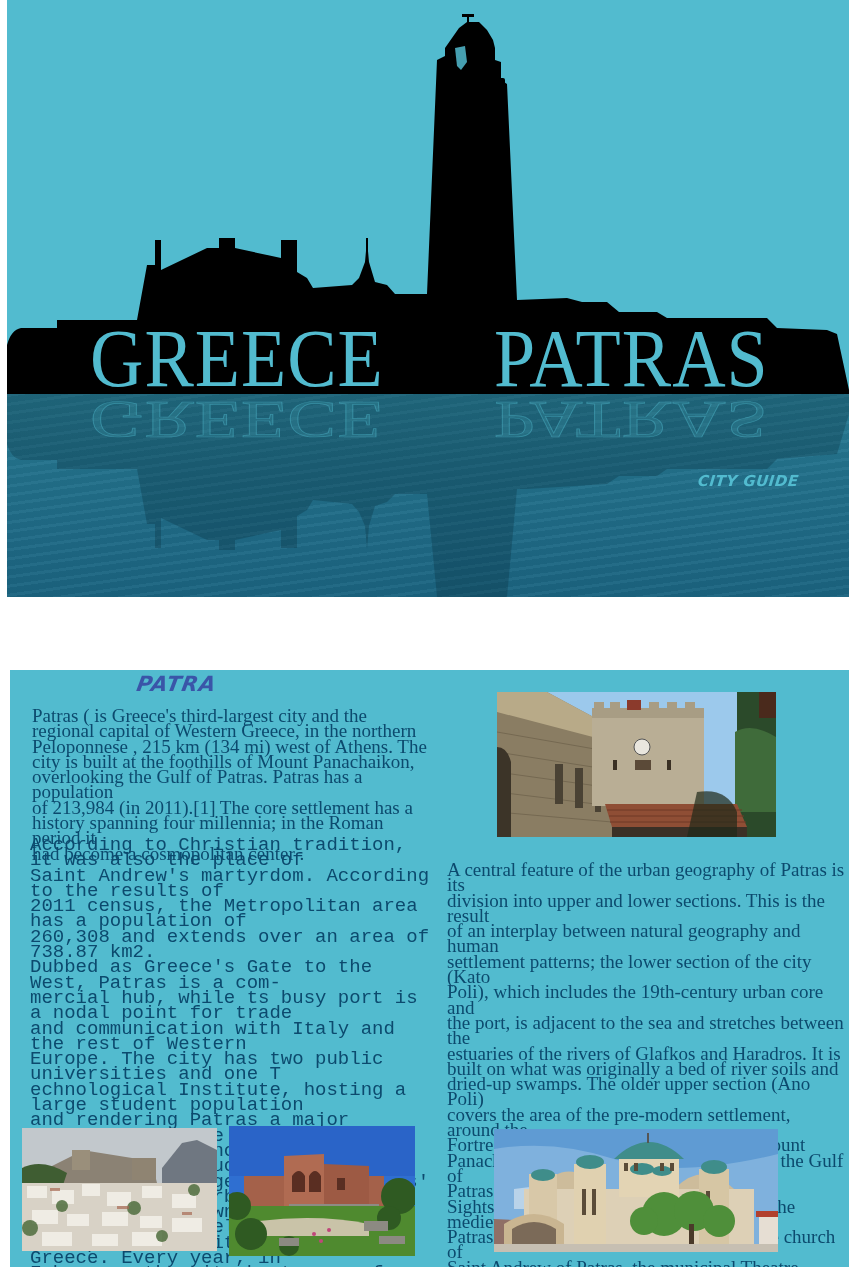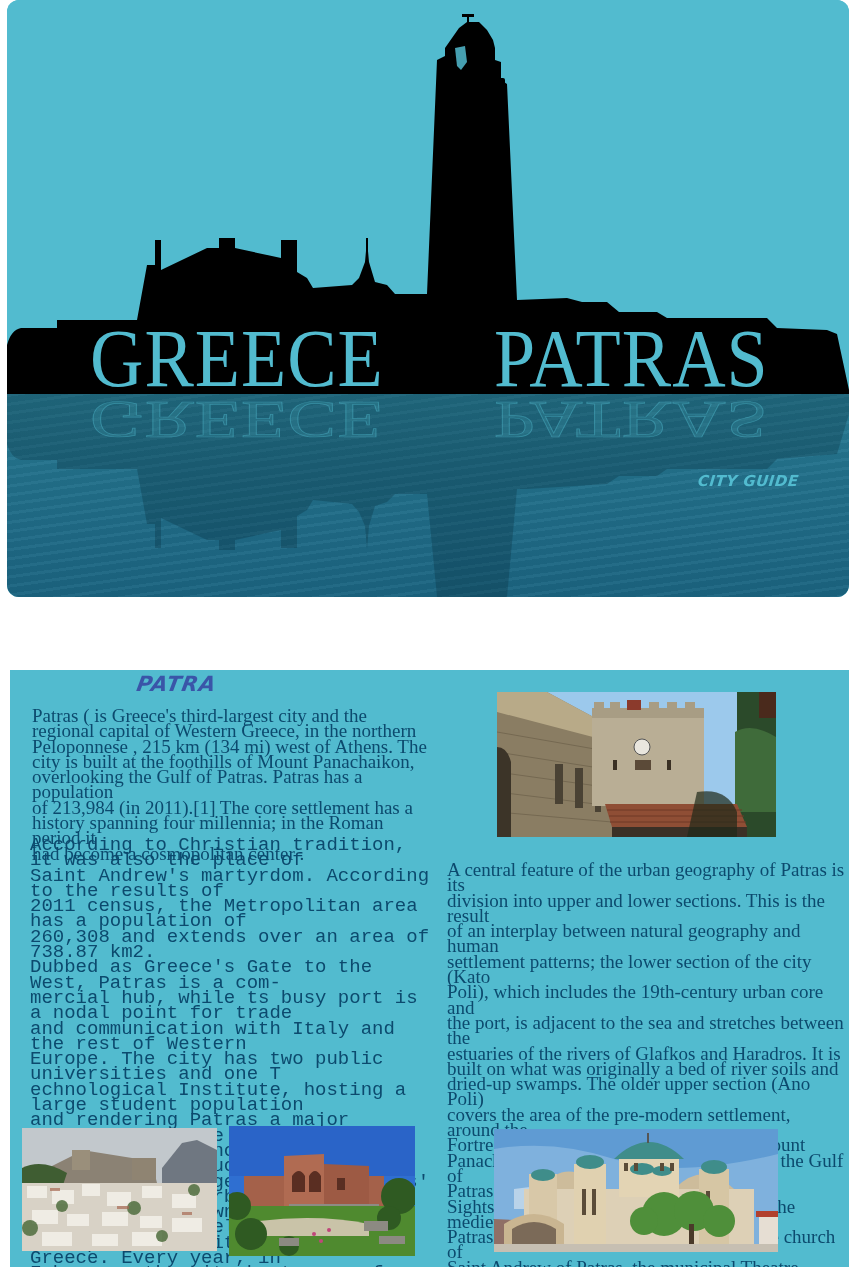--- a/index.html
+++ b/index.html
@@ -1,19 +1,19 @@
 <!DOCTYPE html>
 <html><head>
 <meta charset="utf-8">
 <style>
   html, body { margin: 0; padding: 0; background: #ffffff; }
   body { width: 851px; height: 1267px; position: relative; overflow: hidden; font-family: "Liberation Serif", serif; }
 
   
-  .cover { position: absolute; left: 7px; top: 0; width: 842px; height: 597px; background: #52bbcf; overflow: hidden; border-radius: 12px; }
+  .cover { position: absolute; left: 7px; top: 0; width: 842px; height: 597px; background: #52bbcf; overflow: hidden; }
   .cover .sky { position: absolute; left: 0; top: 0; width: 100%; height: 394px; background: #52bbcf; }
   .cover .water { position: absolute; left: 0; top: 394px; width: 100%; height: 203px;
      background: linear-gradient(180deg, #2a7f97 0%, #22708a 40%, #1f6a86 70%, #1b6480 100%); }
   .cover .water::after { content: ""; position: absolute; inset: 0;
      background: repeating-linear-gradient(172deg, rgba(255,255,255,0.03) 0 3px, rgba(0,0,0,0.04) 3px 9px); }
   .silhouette, .reflection { position: absolute; left: 0; width: 842px; }
   .silhouette { top: 0; height: 394px; }
   .reflection { top: 394px; height: 203px; opacity: 0.28; }
 
   .title-word { position: absolute; font-family: "Liberation Serif", serif; color: #52bbcf; font-size: 74px; line-height: 1; letter-spacing: 1px; transform: scaleY(1.12); transform-origin: bottom left; }

